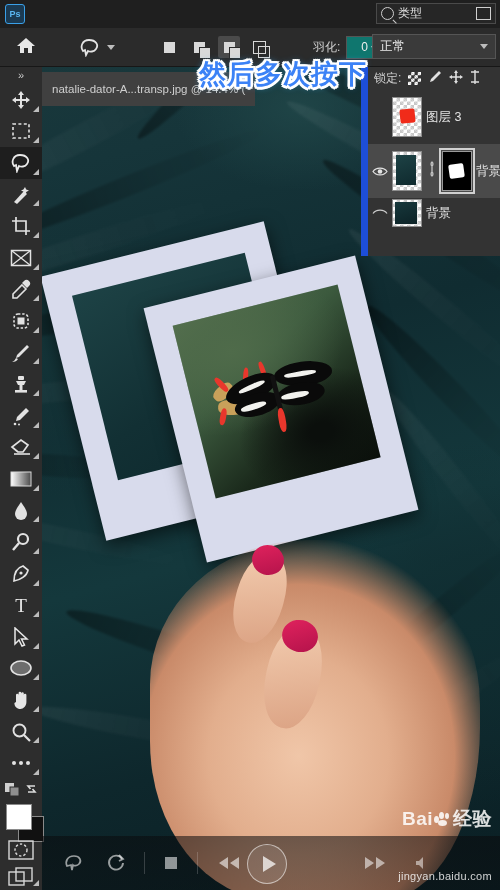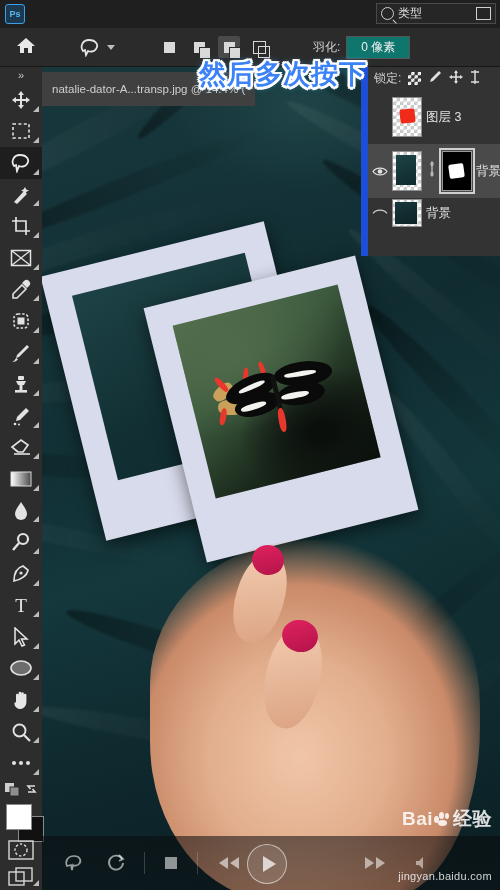--- a/index.html
+++ b/index.html
@@ -237,20 +237,24 @@
           <span class="sq2"></span>
         </span>
       <span class="sm">
           <span class="sqo"></span>
         </span>
     </div>
     <div class="feather">
       <span>羽化:</span>
       <span class="fv">0 像素</span>
     </div>
+    <div class="blend">
+      <span>正常</span>
+      <span class="chev"></span>
+    </div>
   </div>
 
   <div class="toolbar">
     <div class="tb-top">»</div>
 
     <div class="tool">
       <svg width="20" height="20" viewBox="0 0 20 20">
           <path d="M10 1 L13 5 H11 V9 H15 V7 L19 10 L15 13 V11 H11 V15 H13 L10 19 L7 15 H9 V11 H5 V13 L1 10 L5 7 V9 H9 V5 H7 Z" fill="#e2e2e2"></path>
         </svg>
     </div>

